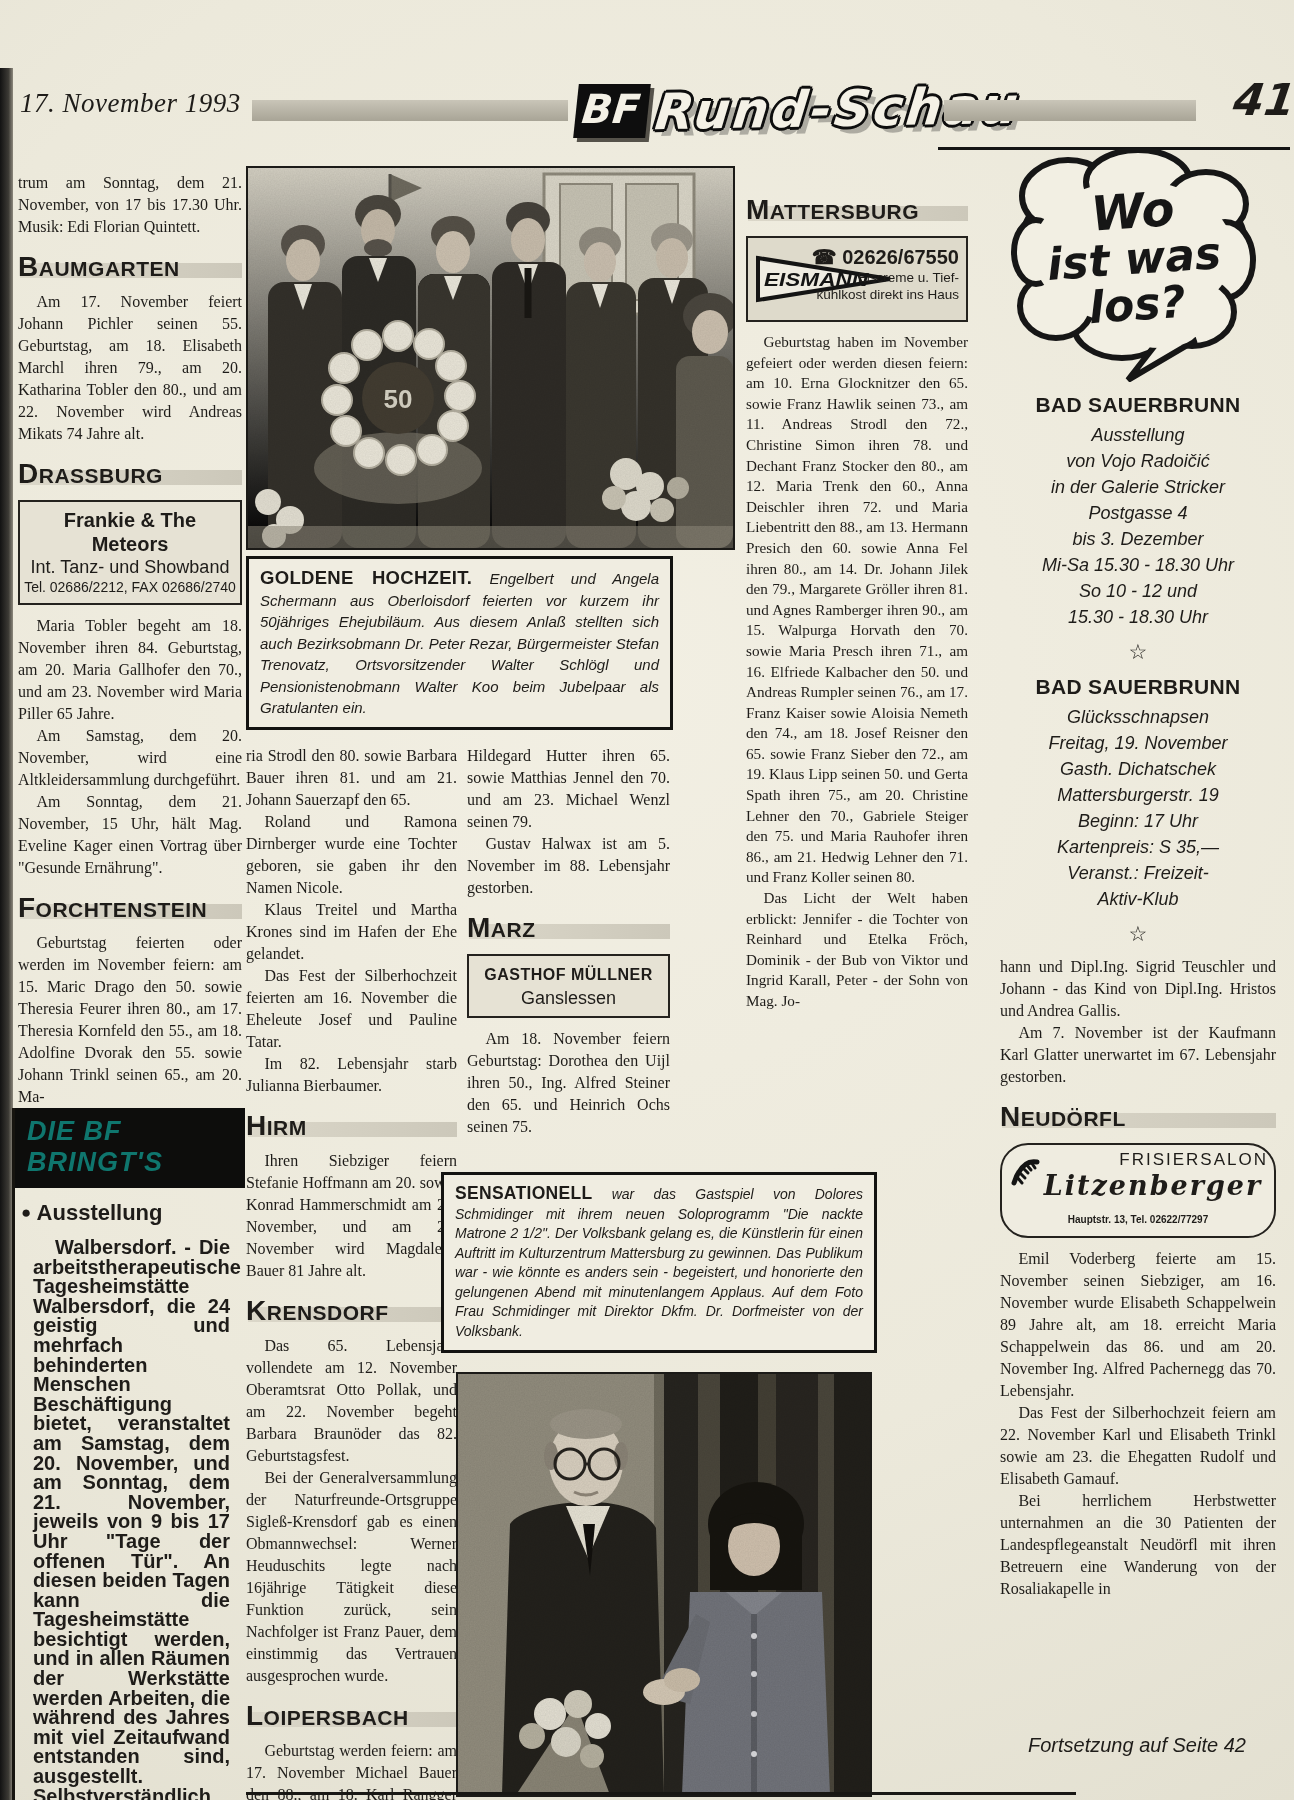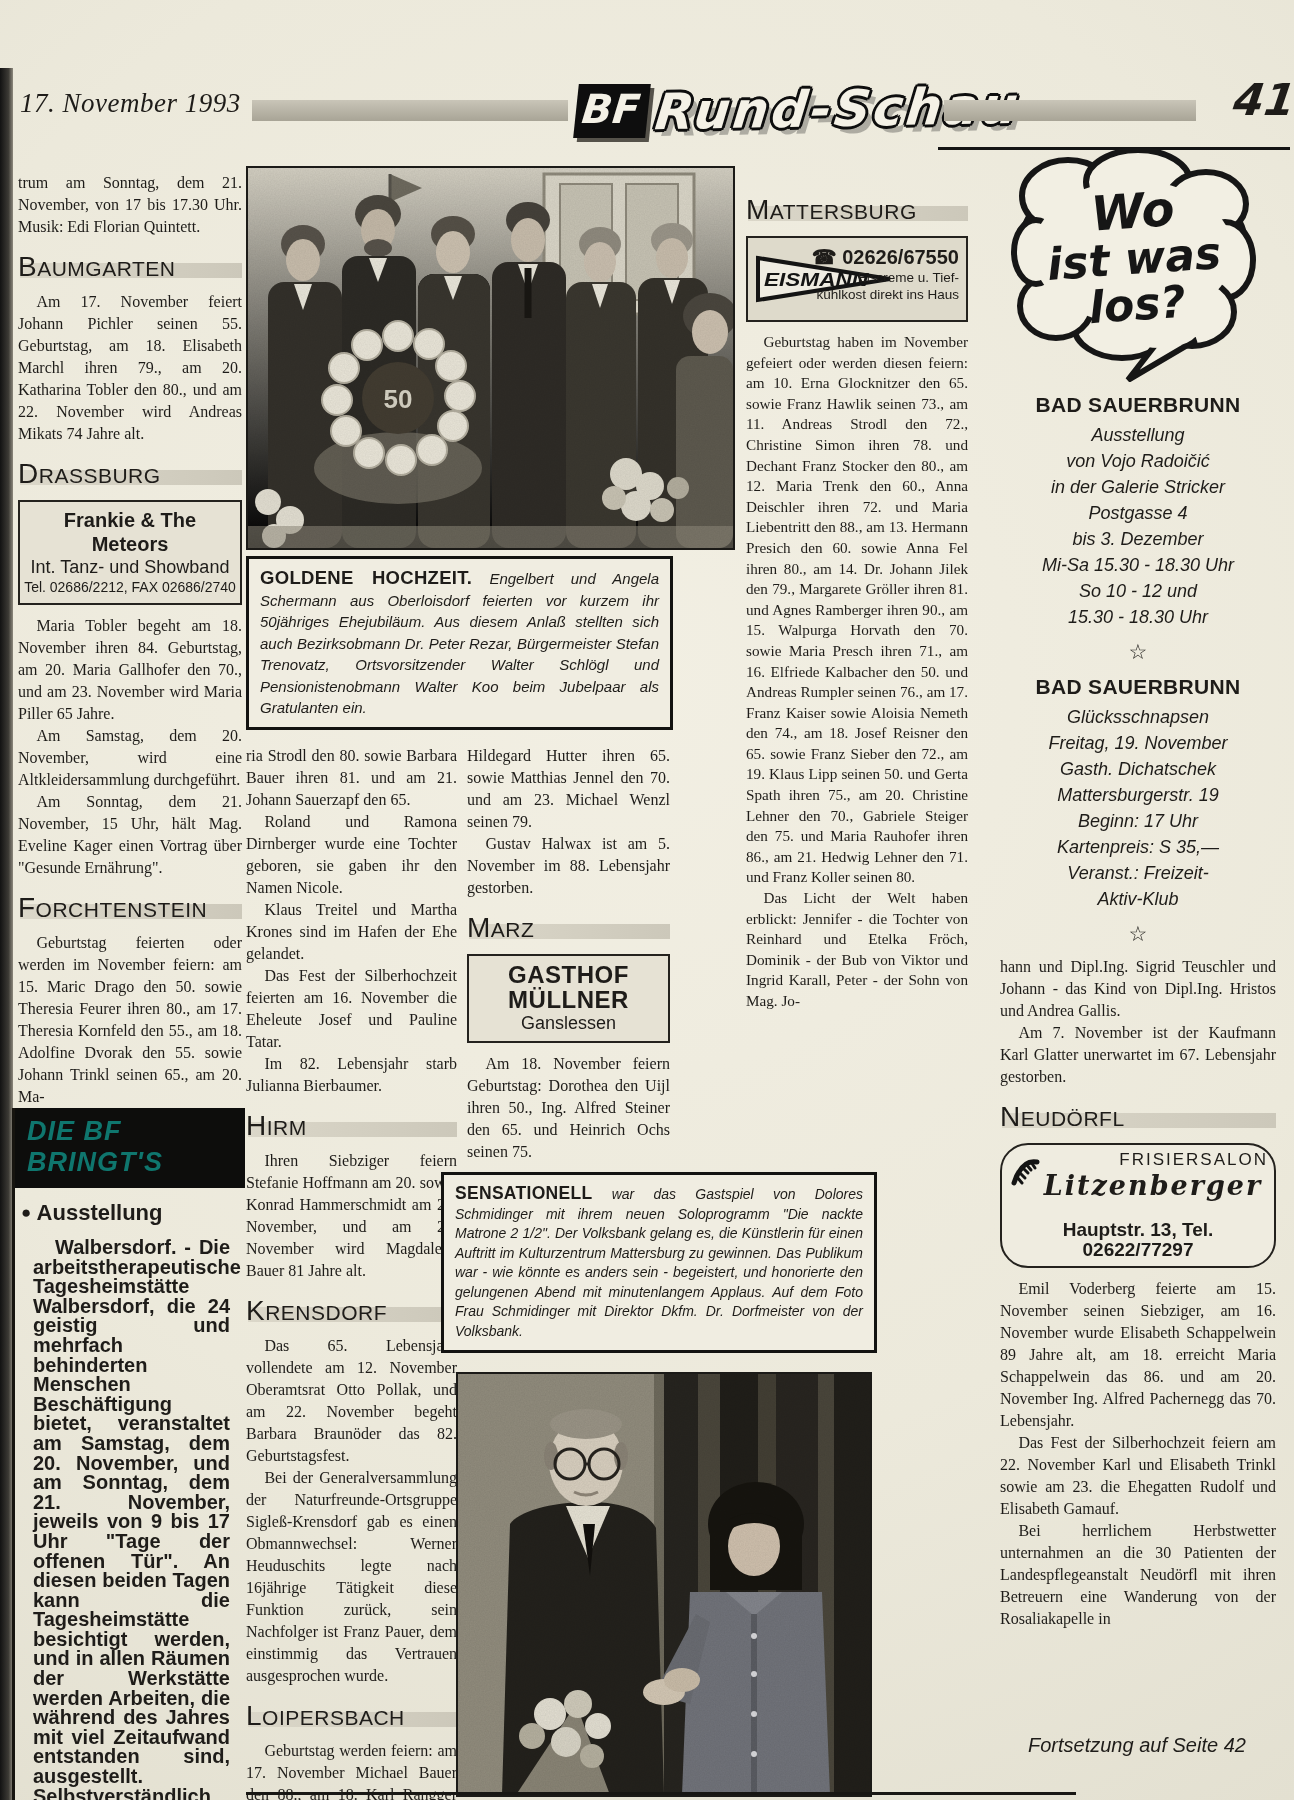--- a/index.html
+++ b/index.html
@@ -22,21 +22,21 @@
         text-shadow:3px 0 #0e0e0e,-3px 0 #0e0e0e,0 3px #0e0e0e,0 -3px #0e0e0e,
                     2px 2px #0e0e0e,-2px 2px #0e0e0e,2px -2px #0e0e0e,-2px -2px #0e0e0e,
                     7px 7px 0 rgba(25,25,25,.30);}
   .h-page{position:absolute;left:1234px;top:74px;font-family:"DejaVu Sans",sans-serif;
         font-weight:bold;font-style:italic;font-size:44px;transform:skewX(-8deg);}
   .h-rule{position:absolute;left:938px;top:147px;width:352px;height:3px;background:#141414;}
   
   .p{margin:0;font-size:16px;line-height:22px;text-align:justify;text-indent:1.15em;}
   .p.noind{text-indent:0;}
   .sec-h{position:relative;z-index:0;margin:15px 0 8px;font-family:"Liberation Sans",sans-serif;
-        font-weight:normal;font-size:21px;line-height:28px;letter-spacing:.5px;text-transform:uppercase;}
+        font-weight:bold;font-size:21px;line-height:28px;letter-spacing:.5px;text-transform:uppercase;}
   .sec-h::first-letter{font-size:28px;}
   .sec-h::before{content:"";position:absolute;left:2px;right:0;top:10px;height:15px;z-index:-1;
         background:linear-gradient(90deg,#dbd7c9,#ccc8ba);}
   
   #col1{position:absolute;left:18px;top:172px;width:224px;}
   #midA{position:absolute;left:246px;top:745px;width:211px;}
   #midB{position:absolute;left:467px;top:745px;width:203px;}
   #matcol{position:absolute;left:746px;top:196px;width:222px;}
   #matcol .p{font-size:15.2px;line-height:20.6px;}
   #rightcol{position:absolute;left:1000px;top:148px;width:276px;}
@@ -44,29 +44,29 @@
   .adbox{border:2px solid #24221e;background:#e6e2d4;margin:10px 0;padding:6px 4px;
         font-family:"Liberation Sans",sans-serif;text-align:center;}
   .frankie .l1{font-weight:bold;font-size:20px;line-height:24px;}
   .frankie .l2{font-size:18px;line-height:22px;}
   .frankie .l3{font-size:14px;line-height:19px;}
   .eismann{position:relative;height:82px;padding:0;background:#dedacb;}
   .eis-flag{position:absolute;left:6px;top:14px;}
   .eis-right{position:absolute;right:7px;top:7px;text-align:right;}
   .eis-phone{font-weight:bold;font-size:20px;line-height:24px;}
   .eis-s{font-size:13.5px;line-height:17px;}
-  .gasthof .l1{font-weight:bold;font-size:24px;line-height:25px;letter-spacing:.5px;}
+  .gasthof .l1{font-weight:bold;font-size:16px;line-height:25px;letter-spacing:.5px;}
   .gasthof .l2{font-size:18px;line-height:23px;}
   .fris{position:relative;padding:5px 6px 6px;background:#efece0;border-radius:28px;}
   .fris-top{display:flex;align-items:center;justify-content:flex-end;gap:6px;
         font-size:17px;letter-spacing:2px;line-height:20px;}
   .fris-comb{position:absolute;left:8px;top:8px;}
   .fris-name{font-family:"DejaVu Serif",serif;font-style:italic;font-weight:bold;font-size:27px;
         line-height:32px;letter-spacing:2px;margin-left:30px;}
-  .fris-addr{font-weight:bold;font-size:19px;line-height:20px;margin-top:18px;}
+  .fris-addr{font-weight:bold;font-size:10px;line-height:20px;margin-top:8px;}
   
   #photo1{position:absolute;left:246px;top:166px;width:485px;height:380px;border:2px solid #1b1a17;}
   #cap1{position:absolute;left:246px;top:556px;width:399px;border:3px solid #131311;
         background:#f0ede1;padding:8px 11px;font-family:"Liberation Sans",sans-serif;
         font-size:15px;line-height:21.5px;text-align:justify;}
   .cap-lead{font-weight:bold;font-style:normal;font-size:18.5px;letter-spacing:.3px;}
   .cap-text{font-style:italic;}
   #sens{position:absolute;left:441px;top:1148px;width:408px;border:3px solid #131311;
         background:#f0ede1;padding:9px 11px;font-family:"Liberation Sans",sans-serif;
         font-size:14px;line-height:19.5px;text-align:justify;margin-top:24px;}

